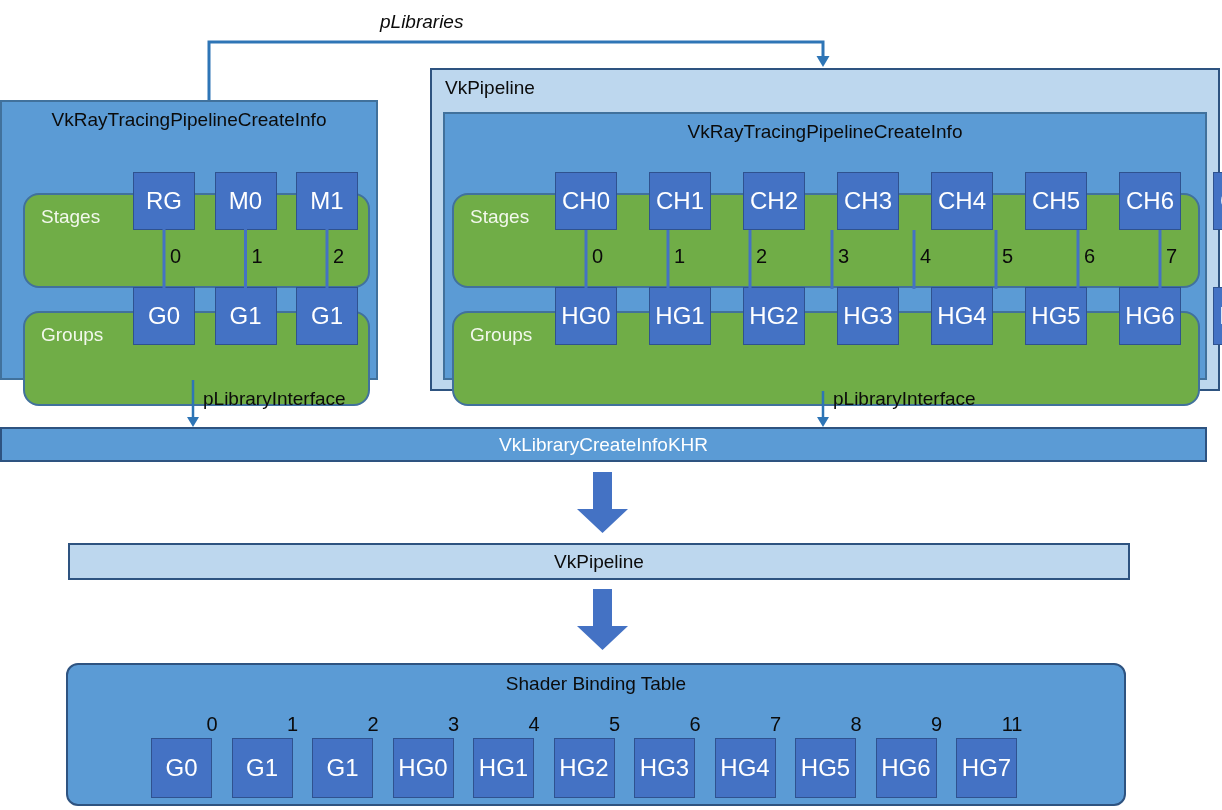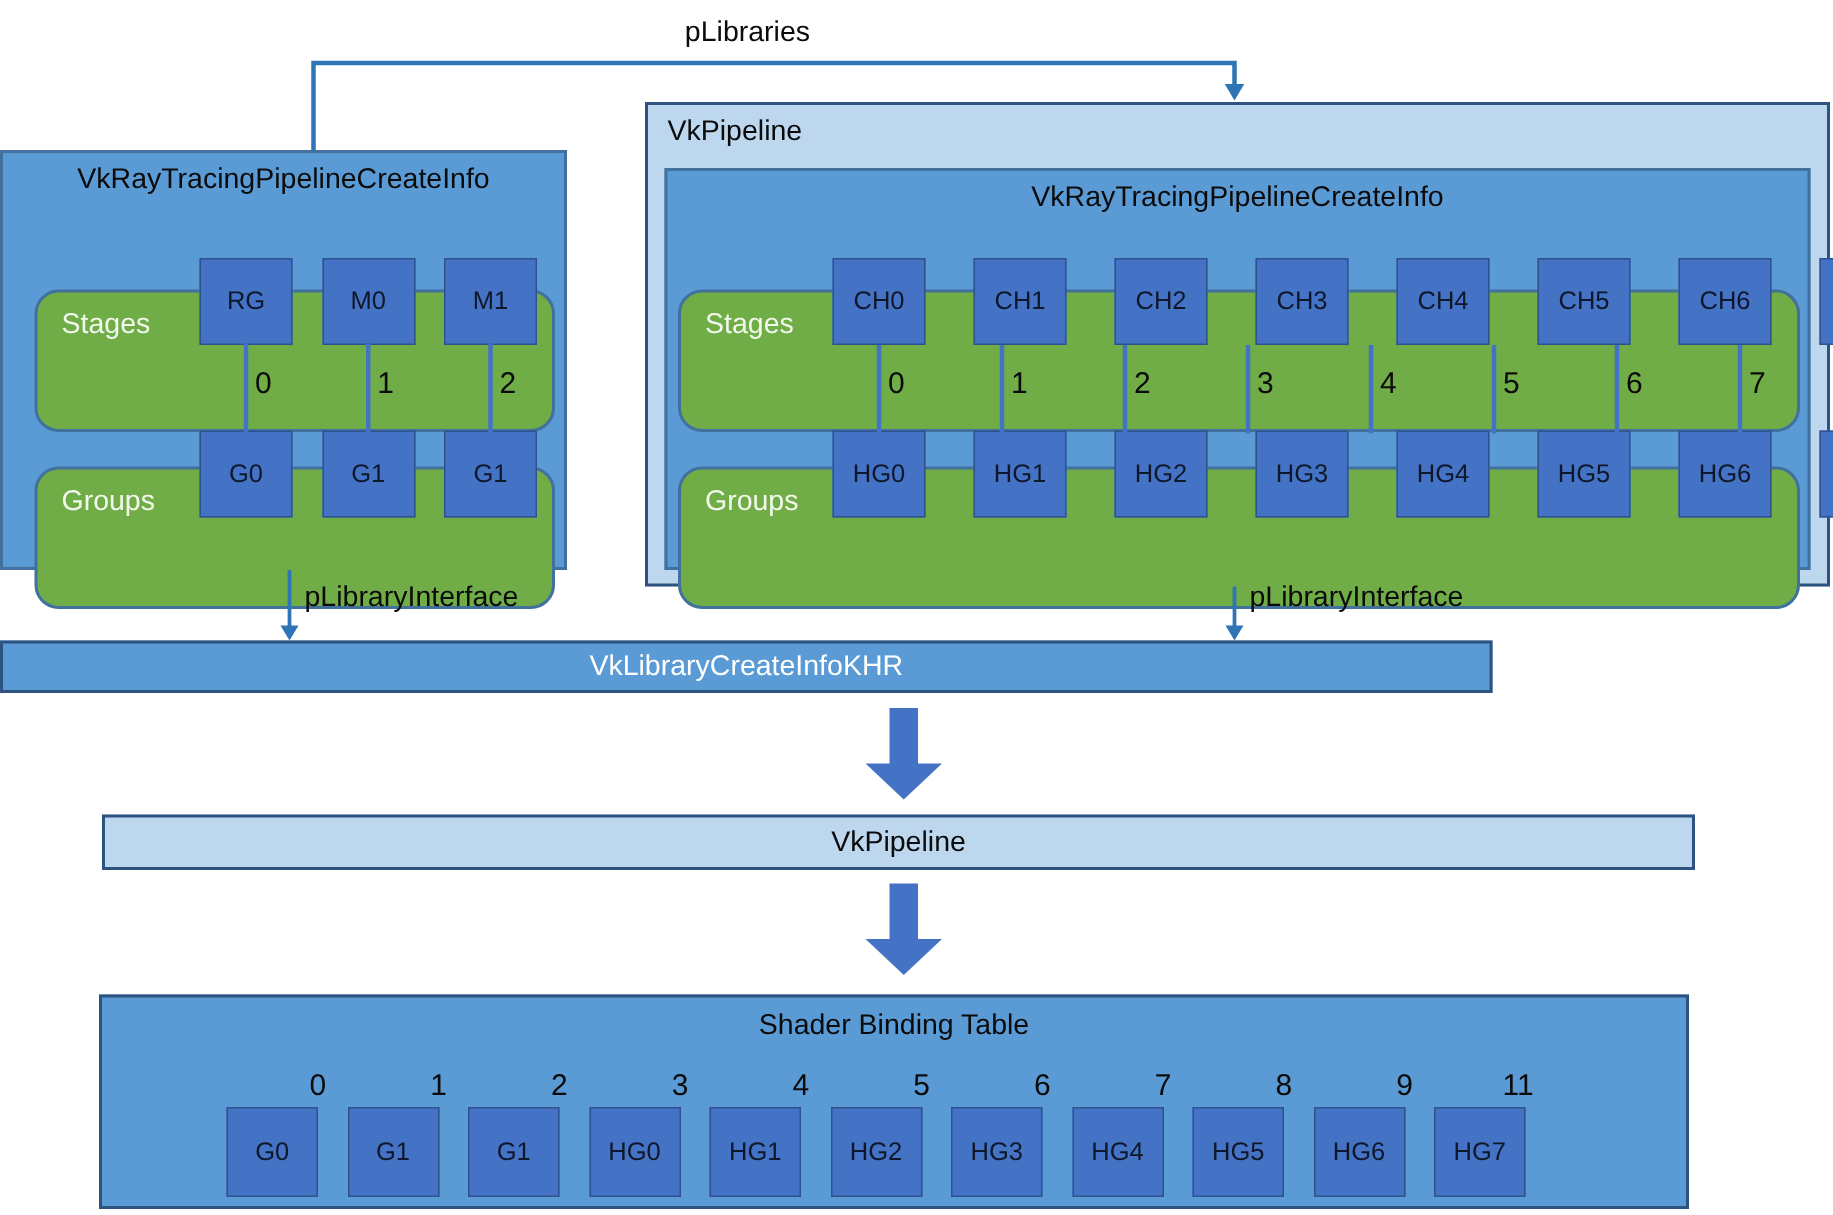--- a/index.html
+++ b/index.html
@@ -22,21 +22,21 @@
     position:absolute; left:16px; top:11px; font-size:19px; color:#F2F8EC;
   }
 
   .title-center { text-align:center; font-size:19px; color:#0b0b0b; padding-top:7px; }
   .title-left   { position:absolute; left:13px; top:7px; font-size:19px; color:#0b0b0b; }
 
   
   .sq-row { position:absolute; display:flex; }
   .sq {
     width:62px; height:58px; background:#4472C4; border:1.5px solid #2F528F;
-    box-sizing:border-box; color:#0f172a; font-size:17px;
+    box-sizing:border-box; color:#ffffff; font-size:24px;
     display:flex; align-items:center; justify-content:center; flex:0 0 auto;text-align:center;
   }
   .row-left  { gap:19.5px; }
   .row-right { gap:32px; }
 
   
   .idx-row { position:absolute; display:flex; }
   .idx-row span {
     display:block; font-size:20px; color:#0b0b0b; line-height:22px;
     box-sizing:border-box; flex:0 0 auto;
@@ -131,29 +131,29 @@
       <span>0</span>
       <span>1</span>
       <span>2</span>
       <span>3</span>
       <span>4</span>
       <span>5</span>
       <span>6</span>
       <span>7</span>
     </div>
 
-  <div class="abs box-bar-dark" style="left:0px; top:427px; width:995px; height:35px;">
+  <div class="abs box-bar-dark" style="left:0px; top:427px; width:1207px; height:35px;">
     <div class="title-center" style="color:#ffffff; padding-top:5px;">VkLibraryCreateInfoKHR</div>
   </div>
 
   <div class="abs box-light" style="left:68px; top:543px; width:1062px; height:37px;">
     <div class="title-center" style="padding-top:6px;">VkPipeline</div>
   </div>
 
-  <div class="abs box-bar-dark" style="left:66px; top:663px; width:1060px; height:143px;">
+  <div class="abs box-bar-dark" style="left:66px; top:663px; width:1060px; height:143px;border-radius:12px;">
     <div class="title-center" style="padding-top:8px;">Shader Binding Table</div>
   </div>
 
   <div class="idx-row sbt-idx" style="left:151px; top:713px;">
       <span>0</span>
       <span>1</span>
       <span>2</span>
       <span>3</span>
       <span>4</span>
       <span>5</span>
@@ -204,17 +204,17 @@
     <polygon points="187,417 199,417 193,427" fill="#2E75B6"></polygon>
 
     <line x1="823" y1="391" x2="823" y2="418" stroke="#2E75B6" stroke-width="2.5"></line>
     <polygon points="817,417 829,417 823,427" fill="#2E75B6"></polygon>
 
     <polygon points="593,472 612,472 612,509 628,509 602.5,533 577,509 593,509" fill="#4472C4"></polygon>
 
     <polygon points="593,589 612,589 612,626 628,626 602.5,650 577,626 593,626" fill="#4472C4"></polygon>
   </svg>
 
-  <div class="edge-label" style="left:380px; top:11px; width:160px; text-align:right;">pLibraries</div>
+  <div class="edge-label" style="left:380px; top:11px; width:160px; text-align:left;font-style:italic;">pLibraries</div>
   <div class="edge-label" style="left:203px; top:388px;">pLibraryInterface</div>
   <div class="edge-label" style="left:833px; top:388px;">pLibraryInterface</div>
 
 </div>
 
 </body></html>

